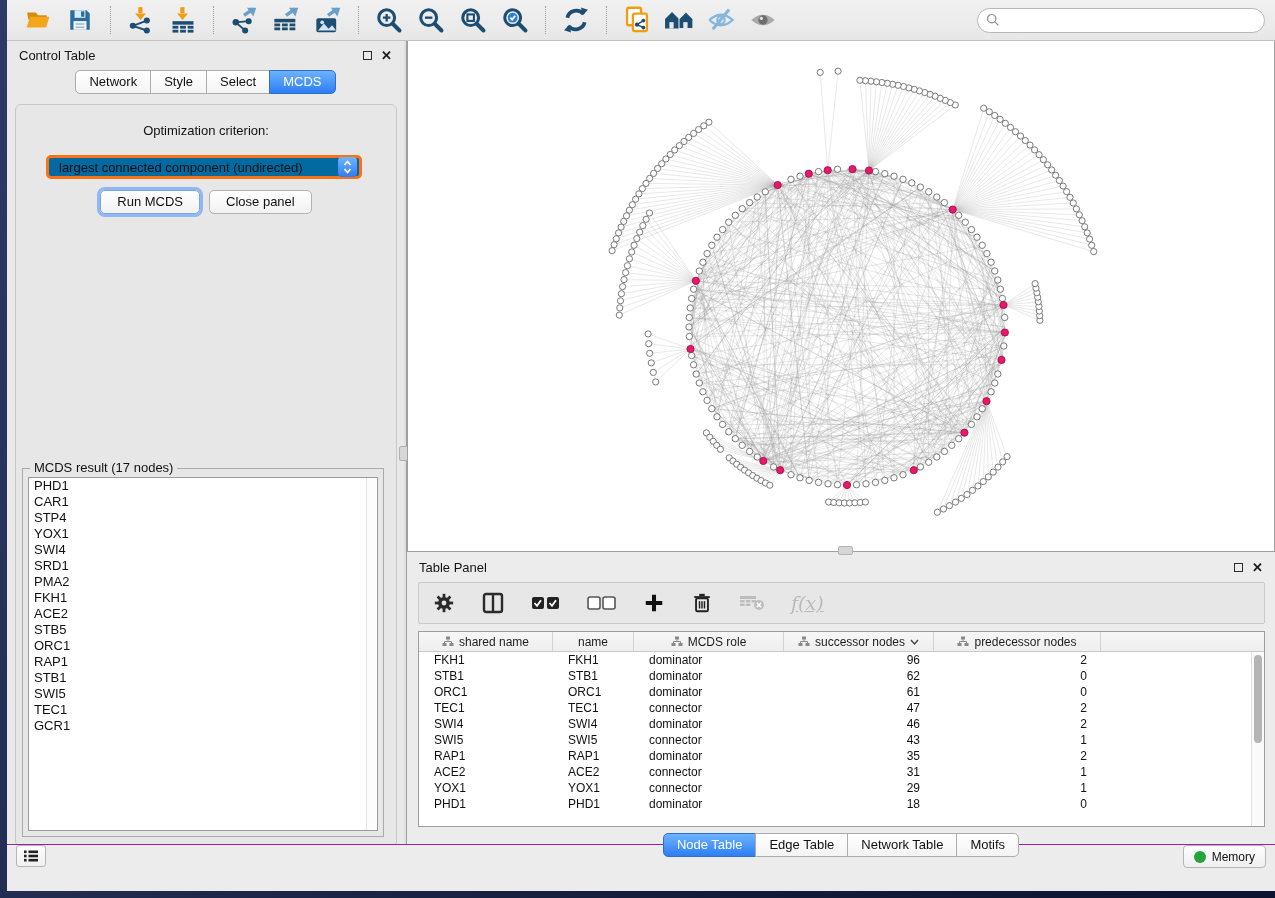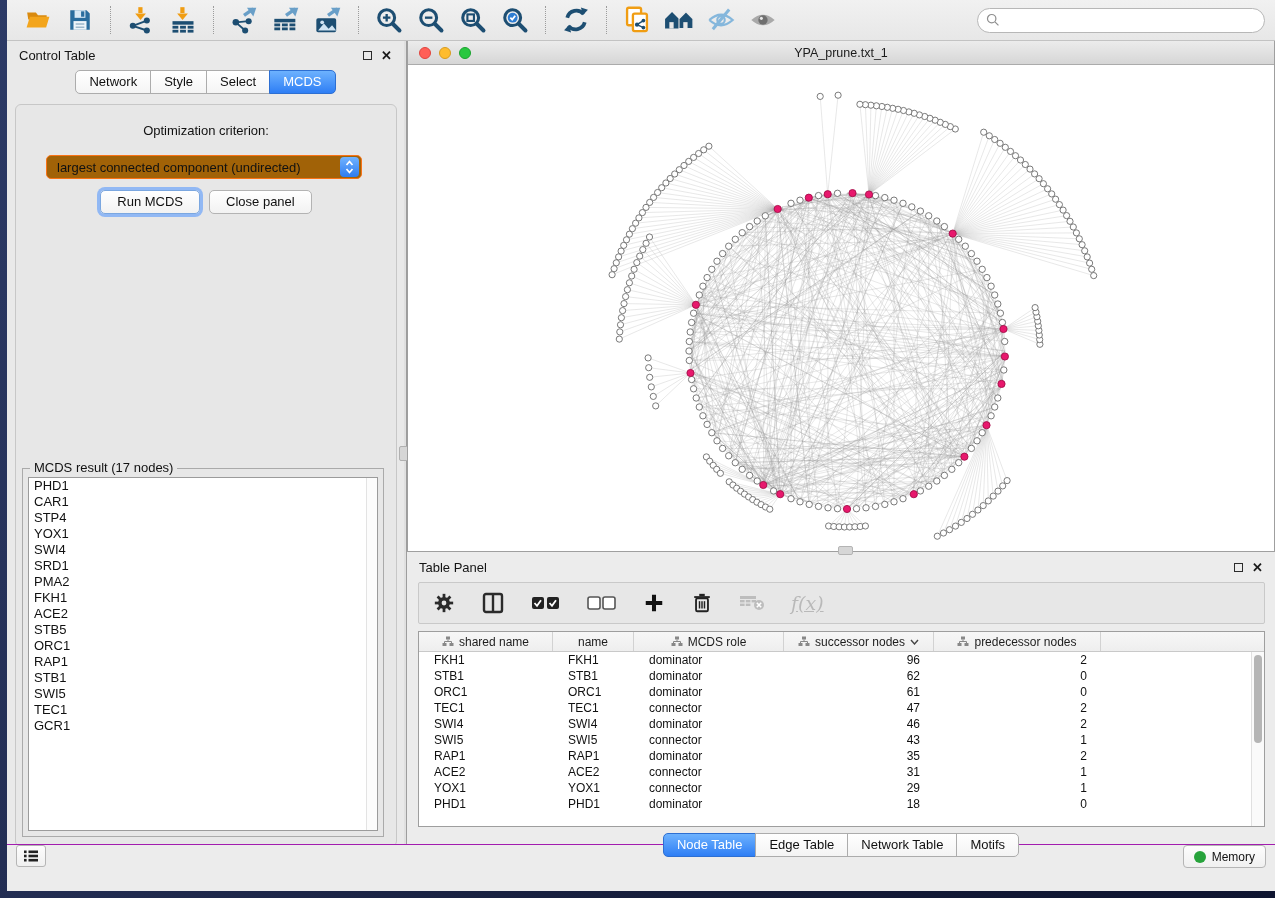--- a/index.html
+++ b/index.html
@@ -29,22 +29,22 @@
   .close-ic { font-size:13px; font-weight:bold; color:#1a1a1a; line-height:10px; }
   .segwrap { display:flex; justify-content:center; position:relative; z-index:3; }
   .seg { background:linear-gradient(#ffffff,#f4f4f4); border:1px solid #acacac; margin-left:-1px;
     padding:3px 13px 4px 13px; font-size:13px; color:#101010; cursor:default; }
   .seg.first { border-radius:5px 0 0 5px; margin-left:0; }
   .seg.last  { border-radius:0 5px 5px 0; }
   .seg.active { background:linear-gradient(#6db2fe,#2e7ef5); color:#fff; border-color:#2d6fd2; }
   .cp-box { position:absolute; left:8px; right:7px; top:63px; bottom:13px;
     background:#e7e7e7; border:1px solid #c7c7c7; border-radius:6px; }
   .opt-label { text-align:center; margin-top:18px; font-size:13px; color:#111; }
-  .dropdown { position:absolute; left:30px; right:34px; top:50px; height:24px; background:#a16207;
-    border:1px solid #f97316; border-radius:5px; display:flex; align-items:center; padding:0 2px 0 10px; }
+  .dropdown { position:absolute; left:30px; right:34px; top:50px; height:24px; background:#0369a1;
+    border:3px solid #f97316; border-radius:5px; display:flex; align-items:center; padding:0 2px 0 10px; }
   .dropdown .val { flex:1; font-size:13px; color:#111; white-space:nowrap; }
   .dd-step { width:19px; height:20px; border-radius:4px; background:linear-gradient(#70b3ff,#2f7cf0);
     display:flex; align-items:center; justify-content:center; }
   .btnrow { position:absolute; top:85px; left:0; right:0; display:flex; justify-content:center; gap:9px; }
   .mac-btn { background:linear-gradient(#ffffff,#f2f2f2); border:1px solid #b3b3b3; border-radius:5px;
     font-size:13px; color:#111; padding:3px 16px 4px 16px; font-family:"Liberation Sans",sans-serif; }
   .mac-btn.focus { box-shadow:0 0 0 3px rgba(98,158,250,.65); border-color:#7ba7e0; }
   .groupbox { position:absolute; left:6px; right:12px; top:363px; bottom:9px; border:1px solid #aaaaaa; }
   .groupbox .gb-label { position:absolute; top:-9px; left:7px; background:#e7e7e7; padding:0 4px; font-size:13px; color:#111; }
   .gb-list { position:absolute; left:5px; right:5px; top:8px; bottom:5px; background:#fff; border:1px solid #9b9b9b; overflow:hidden; }
@@ -315,26 +315,20 @@
           </div>
       </div>
     </div>
   </div>
 
   <div class="vsplit">
     <div class="vgrip"></div>
   </div>
 
   <div class="netwin">
-    <div class="titlebar">
-      <span class="tl red"></span>
-      <span class="tl yel"></span>
-      <span class="tl grn"></span>
-      <span class="nettitle">YPA_prune.txt_1</span>
-    </div>
     <div class="netcanvas">
       <svg id="graph" width="866" height="485">
           <g>
             <line x1="309.0" y1="375.8" x2="291.3" y2="230.0" stroke="#989898" stroke-opacity="0.3" stroke-width="0.8"></line>
             <line x1="528.8" y1="416.0" x2="357.3" y2="421.2" stroke="#989898" stroke-opacity="0.3" stroke-width="0.8"></line>
             <line x1="512.4" y1="146.1" x2="282.2" y2="305.0" stroke="#989898" stroke-opacity="0.3" stroke-width="0.8"></line>
             <line x1="420.0" y1="129.2" x2="320.7" y2="390.8" stroke="#989898" stroke-opacity="0.3" stroke-width="0.8"></line>
             <line x1="543.8" y1="404.3" x2="283.6" y2="257.5" stroke="#989898" stroke-opacity="0.3" stroke-width="0.8"></line>
             <line x1="448.5" y1="128.3" x2="550.7" y2="397.7" stroke="#989898" stroke-opacity="0.3" stroke-width="0.8"></line>
             <line x1="429.5" y1="443.7" x2="392.0" y2="135.2" stroke="#989898" stroke-opacity="0.3" stroke-width="0.8"></line>

